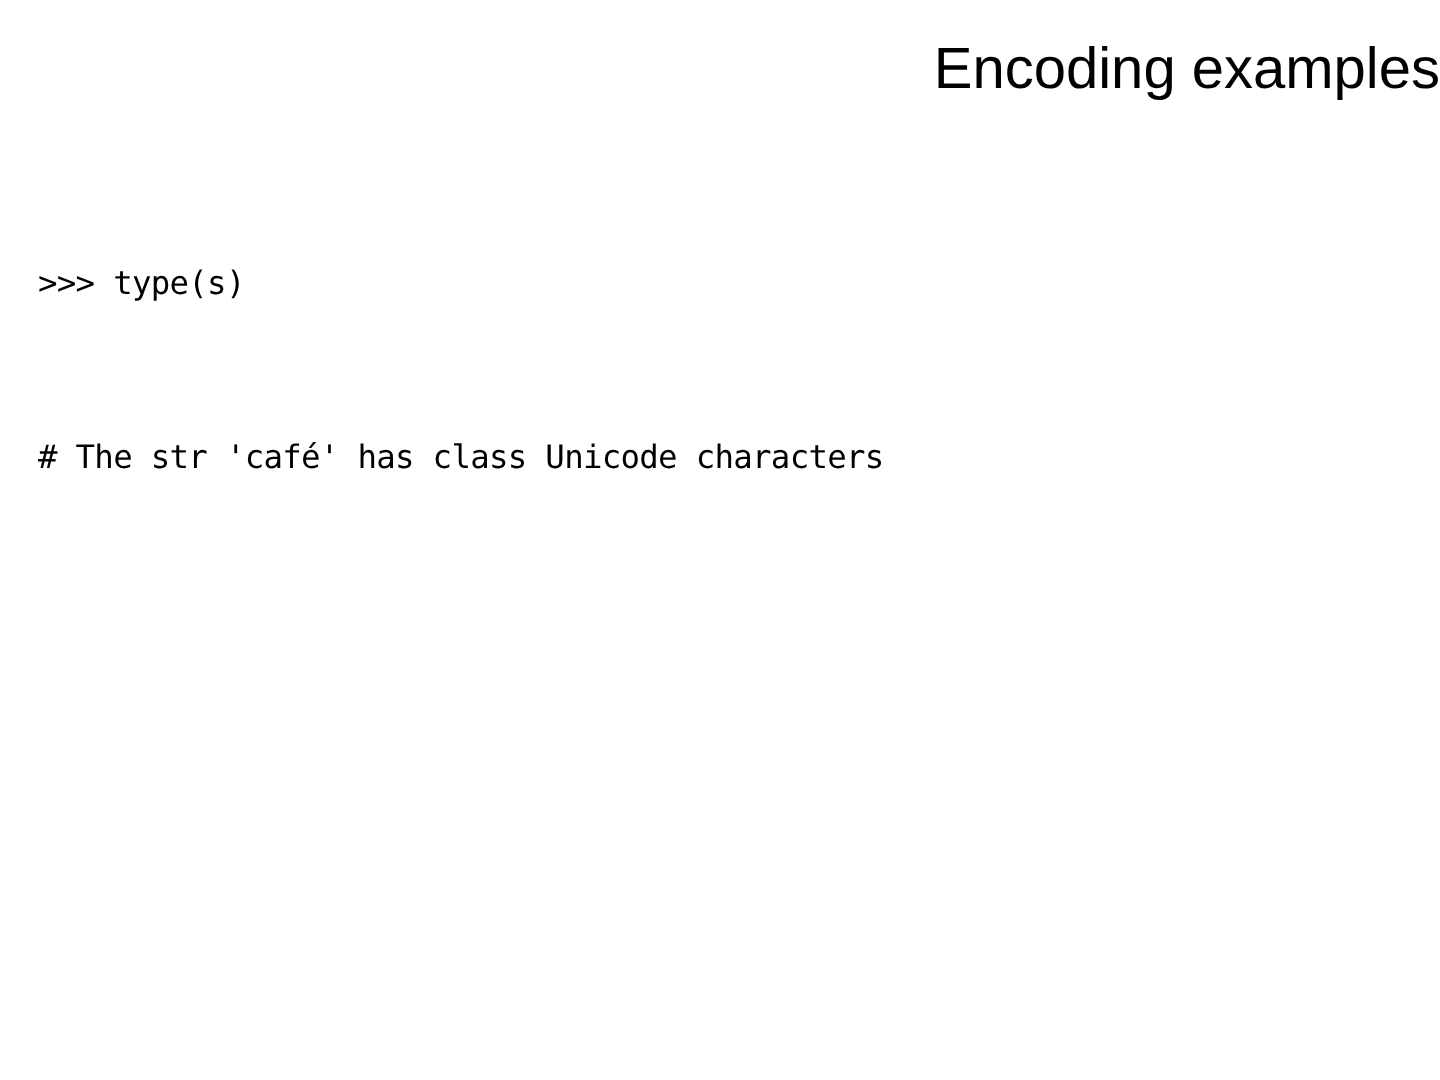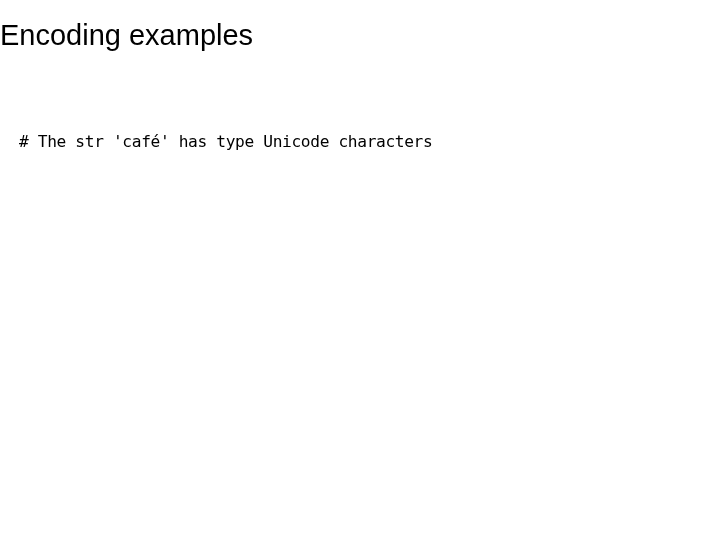--- a/index.html
+++ b/index.html
@@ -21,21 +21,21 @@
     width: 720px;
     height: 540px;
     background: #ffffff;
     box-sizing: border-box;
   }
   .slide-title {
     position: absolute;
     left: 0;
     top: 18px;
     width: 720px;
-    text-align: left;
+    text-align: right;
     font-family: "Liberation Sans", sans-serif;
     font-size: 29px;
     font-weight: 400;
     line-height: 34px;
     letter-spacing: 0px;
     color: #000000;
     white-space: pre;
   }
   .code-block {
     position: absolute;
@@ -57,21 +57,22 @@
   }
 </style>
 </head>
 <body>
 
 <div class="slide">
 
   <div class="slide-title">Encoding examples</div>
 
   <div class="code-block">
-    <span class="code-line"># The str 'café' has type Unicode characters</span>
+    <span class="code-line">&gt;&gt;&gt; type(s)</span>
+    <span class="code-line"># The str 'café' has class Unicode characters</span>
     
     
     
     
     
     
     
     
     
     

